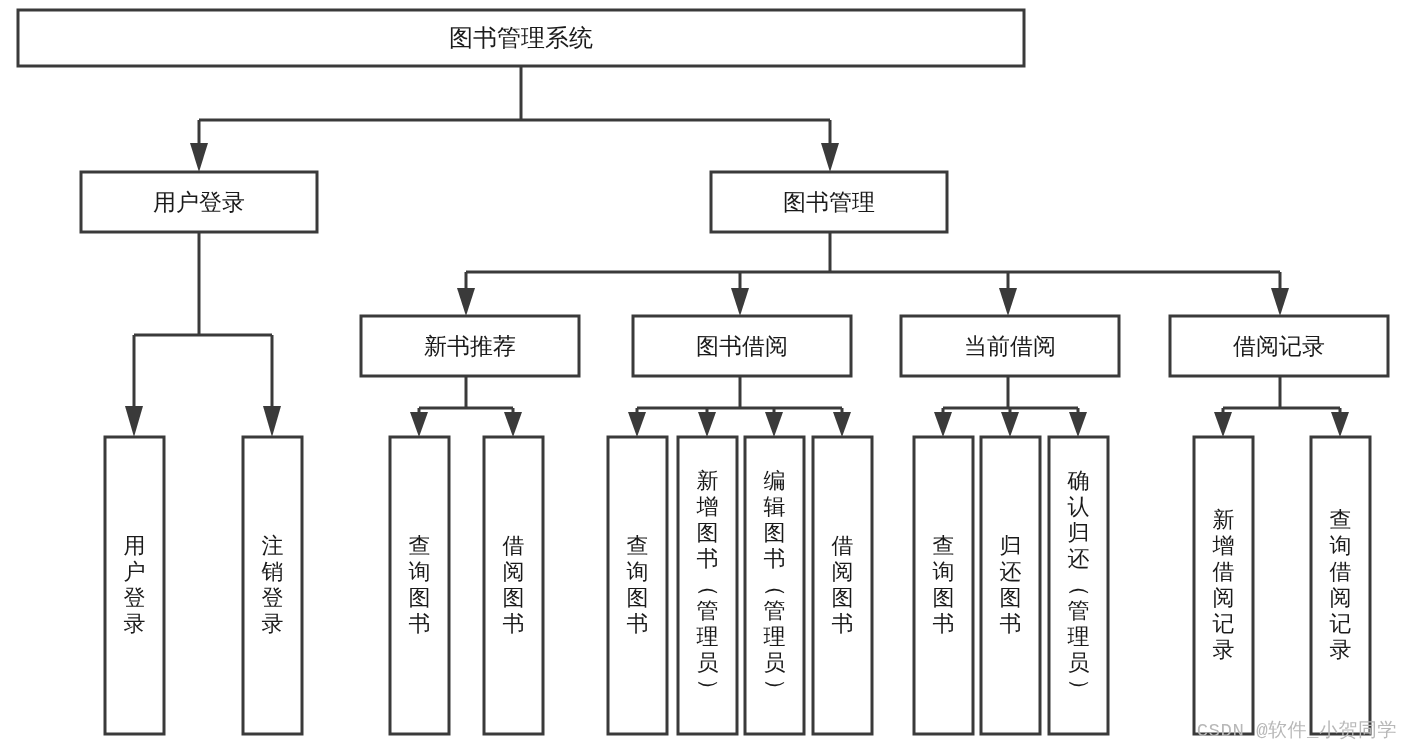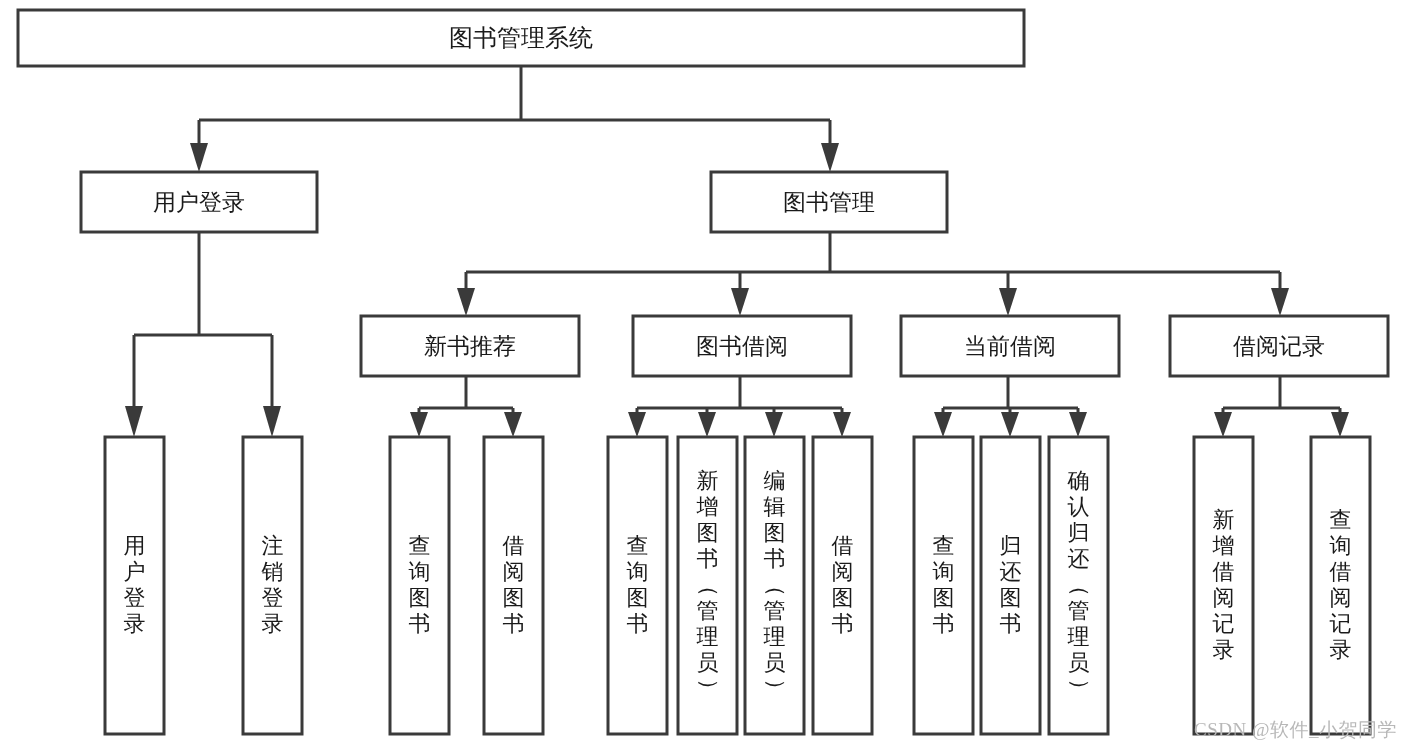--- a/index.html
+++ b/index.html
@@ -51,21 +51,21 @@
     fill: #1a1a1a;
     font-family: "DejaVu Sans", "Liberation Sans", sans-serif;
     font-size: 22px;
     text-anchor: middle;
     dominant-baseline: middle;
   }
   .watermark {
     position: absolute;
     right: 8px;
     bottom: 4px;
-    font-family: Liberation Serif, serif;
+    font-family: Liberation Mono, monospace;
     font-size: 19px;
     color: #b8b8b8;
     white-space: nowrap;
     letter-spacing: 0.5px;
   }
 </style>
 </head>
 <body>
 
 <svg id="diagram" viewBox="0 0 1405 747" xmlns="http://www.w3.org/2000/svg">

